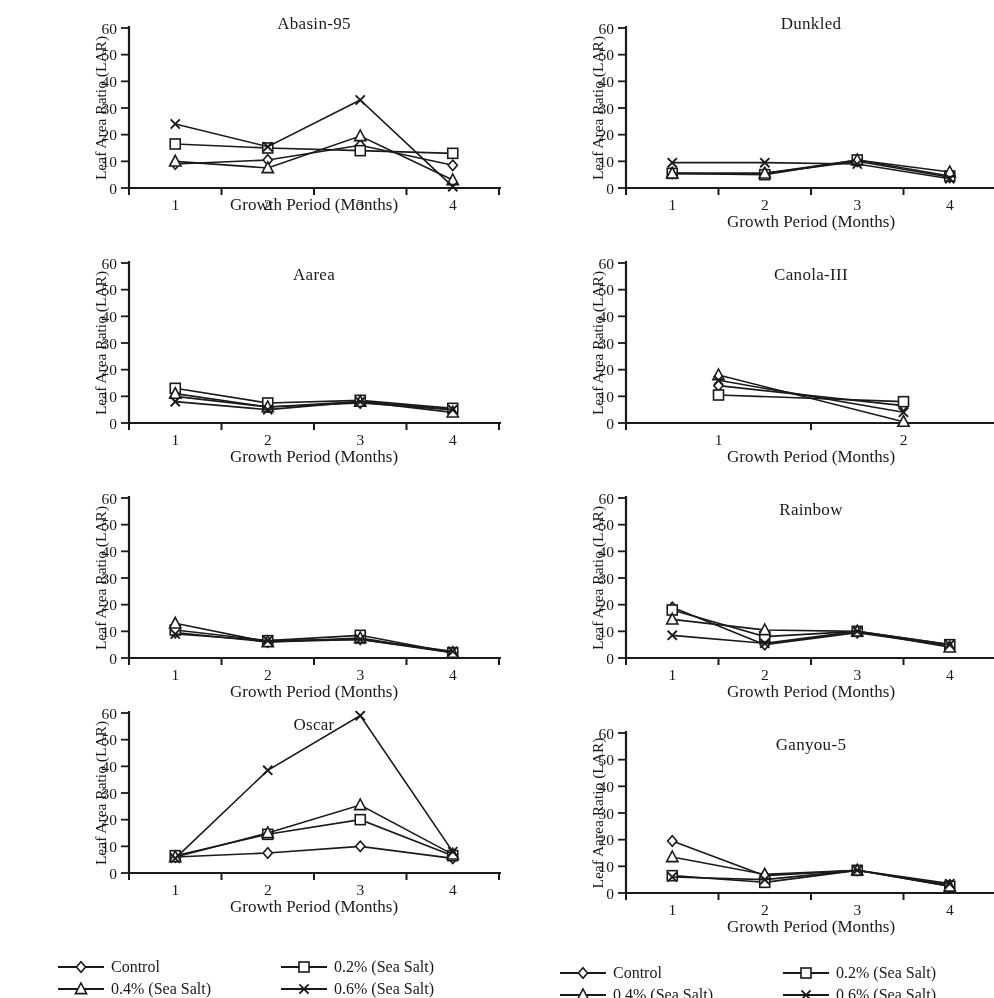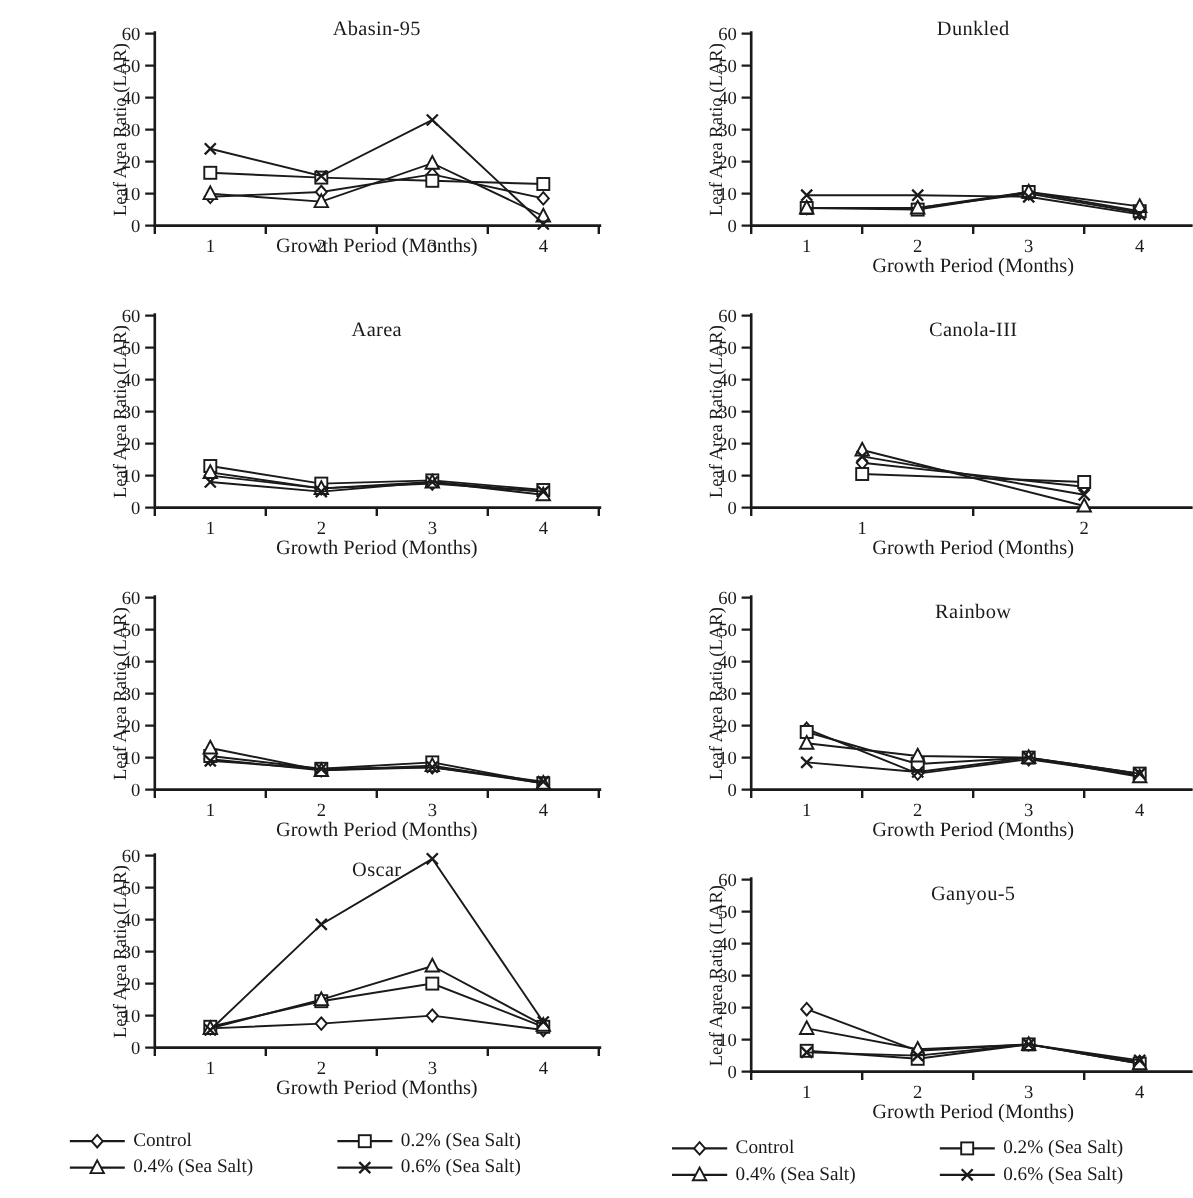--- a/index.html
+++ b/index.html
@@ -9,21 +9,21 @@
   .chart svg{position:absolute;left:0;top:0;}
   .chart-title{position:absolute;left:89px;width:370px;text-align:center;top:14px;
     font-size:17px;letter-spacing:.3px;white-space:nowrap;}
   .chart.first-row .chart-title{top:-2px;}
   .y-label{position:absolute;left:-38px;top:82px;width:200px;height:20px;text-align:center;
     font-size:15.5px;transform:rotate(-90deg);white-space:nowrap;}
   .x-label{position:absolute;left:89px;width:370px;text-align:center;top:196px;
     font-size:17px;white-space:nowrap;}
   .chart.overlap-xlabel .x-label{top:179px;}
   .legend{position:absolute;display:grid;grid-template-columns:215px 1fr;
-    column-gap:8px;row-gap:2px;font-size:16px;}
+    column-gap:8px;row-gap:2px;font-size:16px;margin-top:16px;}
   #legend-left{left:58px;top:941px;width:430px;}
   #legend-right{left:560px;top:947px;width:430px;}
   .legend-item{display:flex;align-items:center;height:20px;white-space:nowrap;}
   .legend-item svg{flex:0 0 auto;margin-right:5px;}
 </style>
 </head>
 <body>
 
 <div id="figure">
 

